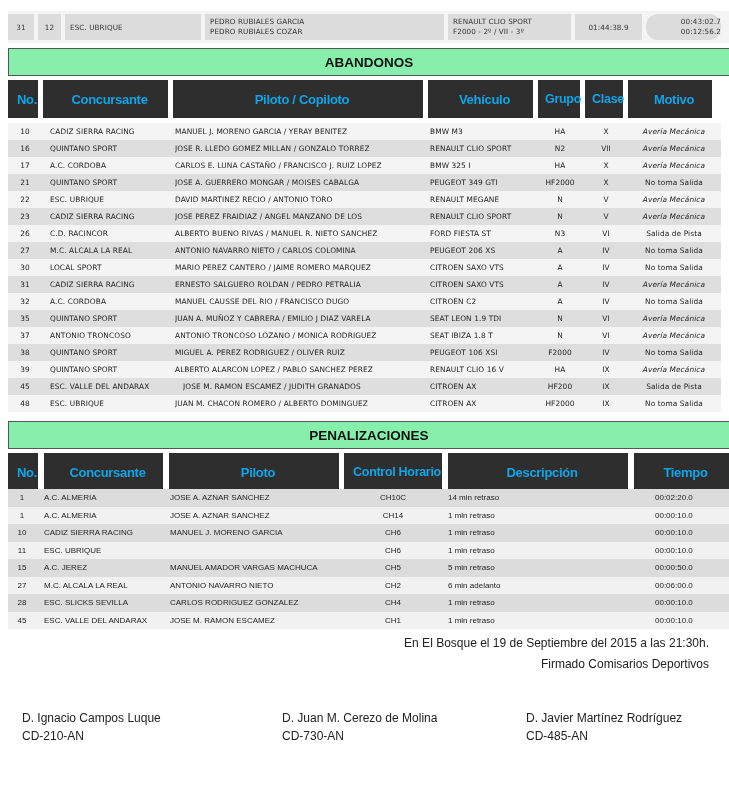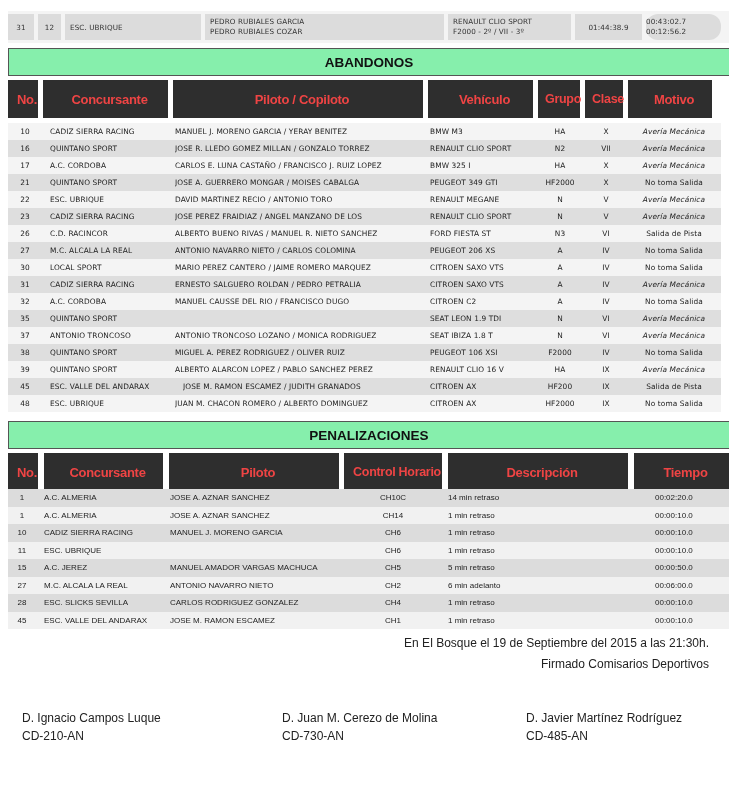--- a/index.html
+++ b/index.html
@@ -6,26 +6,26 @@
     html, body { width: 729px; height: 787px; background: #ffffff; overflow: hidden; }
     body { position: relative; font-family: "Liberation Sans", sans-serif; color: #222; }
 
     .comic { font-family: "DejaVu Sans", sans-serif; font-size: 7.4px; letter-spacing: 0.1px; }
 
     
     .toprow { position: absolute; left: 8px; top: 14px; width: 721px; height: 26px; }
     .toprow .cell { position: absolute; top: 0; height: 26px; background: #dcdcdc; display: flex; align-items: center; padding-left: 5px; font-size: 7.2px; color: #333; }
     .toprow .cell.center { justify-content: center; padding-left: 0; }
     .toprow .cell.two { flex-direction: column; align-items: flex-start; justify-content: center; line-height: 10px; }
-    .toprow .cell.two.center { align-items: flex-start; border-radius: 12px; }
+    .toprow .cell.two.center { align-items: flex-end; border-radius: 12px; }
     .topband { position: absolute; left: 8px; top: 11px; width: 721px; height: 32px; background: #f4f4f4; }
 
     .section-title { position: absolute; left: 8px; width: 721px; height: 28px; border: 1px solid #555; border-right: none; background: #86efac; display: flex; align-items: center; justify-content: center; font-weight: bold; font-size: 13.5px; color: #111; }
 
-    .hdr { position: absolute; height: 38px; background: #2e2e2e; color: #ef4444; font-weight: bold; font-size: 13px; display: flex; align-items: center; justify-content: center; letter-spacing: -0.3px; padding-left: 8px; }
+    .hdr { position: absolute; height: 38px; background: #2e2e2e; color: #0ea5e9; font-weight: bold; font-size: 13px; display: flex; align-items: center; justify-content: center; letter-spacing: -0.3px; padding-left: 8px; }
     .hdr.sm { font-size: 12.5px; }
 
     .rows { position: absolute; left: 8px; width: 713px; }
     .row { position: relative; height: 17px; }
     .row.odd { background: #f4f4f4; }
     .row.even { background: #dedede; }
     .row span { position: absolute; top: 0; height: 17px; line-height: 17px; white-space: nowrap; overflow: hidden; color: #222; }
     .c { text-align: center; }
     .it { font-style: italic; }
 
@@ -169,20 +169,21 @@
       <span style="left:42px;width:128px;">A.C. CORDOBA</span>
       <span style="left:167px;width:254px;">MANUEL CAUSSE DEL RIO / FRANCISCO DUGO</span>
       <span style="left:422px;width:110px;">CITROEN C2</span>
       <span class="c" style="left:530px;width:44px;">A</span>
       <span class="c" style="left:578px;width:40px;">IV</span>
       <span class="c" style="left:620px;width:92px;">No toma Salida</span>
     </div>
     <div class="row even">
       <span class="c" style="left:0;width:34px;">35</span>
       <span style="left:42px;width:128px;">QUINTANO SPORT</span>
+      <span style="left:167px;width:254px;">JUAN A. MUÑOZ Y CABRERA / EMILIO J DIAZ VARELA</span>
       <span style="left:422px;width:110px;">SEAT LEON 1.9 TDI</span>
       <span class="c" style="left:530px;width:44px;">N</span>
       <span class="c" style="left:578px;width:40px;">VI</span>
       <span class="c it" style="left:620px;width:92px;">Avería Mecánica</span>
     </div>
     <div class="row odd">
       <span class="c" style="left:0;width:34px;">37</span>
       <span style="left:42px;width:128px;">ANTONIO TRONCOSO</span>
       <span style="left:167px;width:254px;">ANTONIO TRONCOSO LOZANO / MONICA RODRIGUEZ</span>
       <span style="left:422px;width:110px;">SEAT IBIZA 1.8 T</span>

